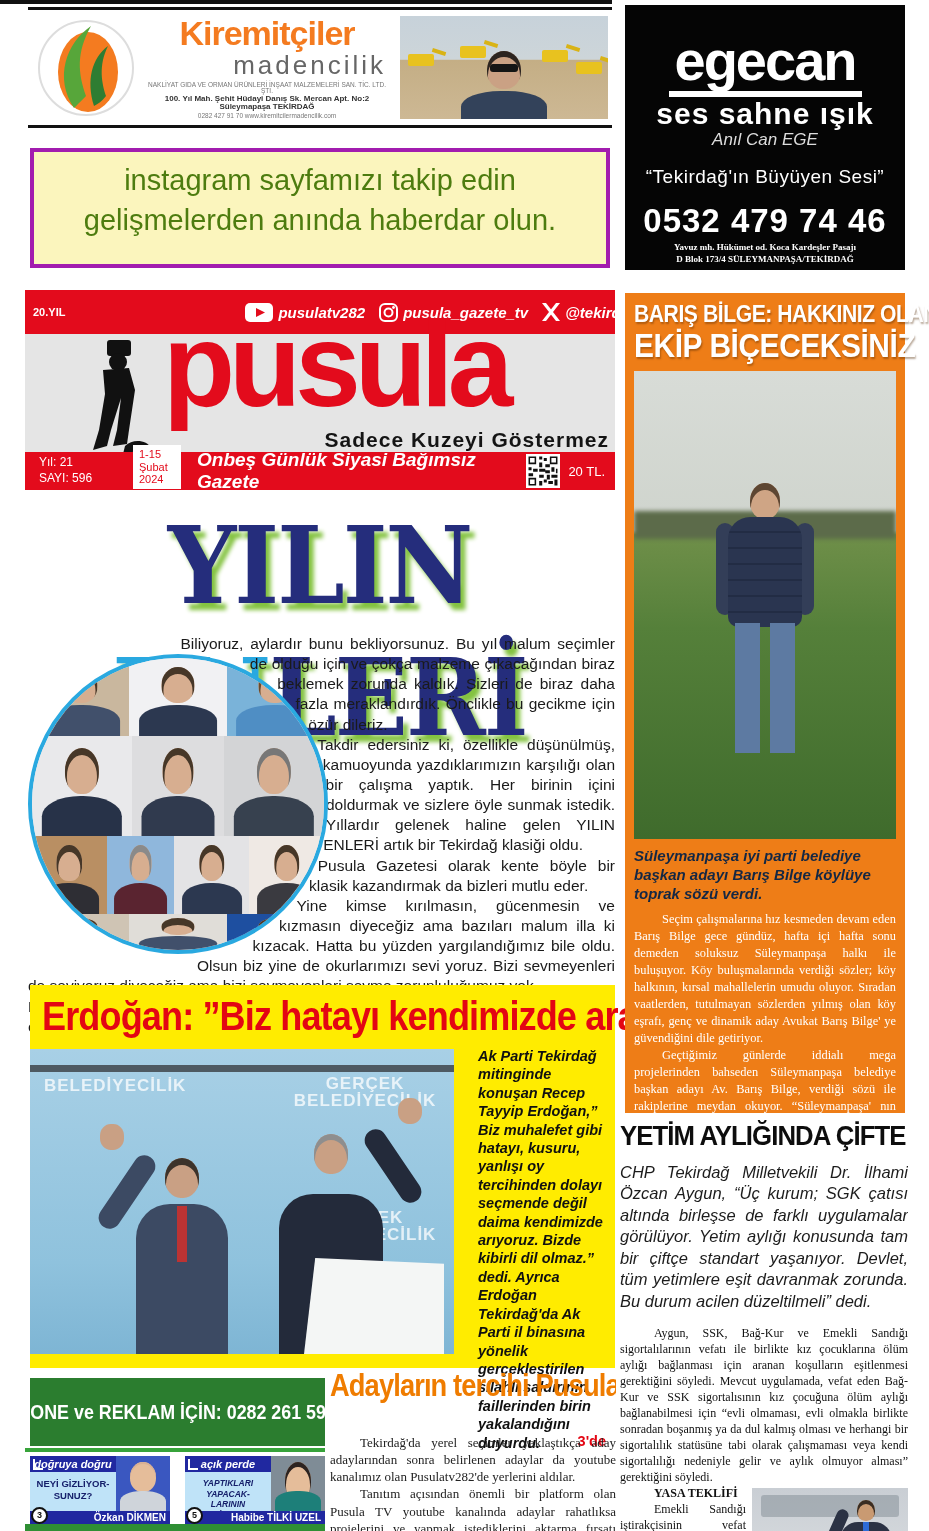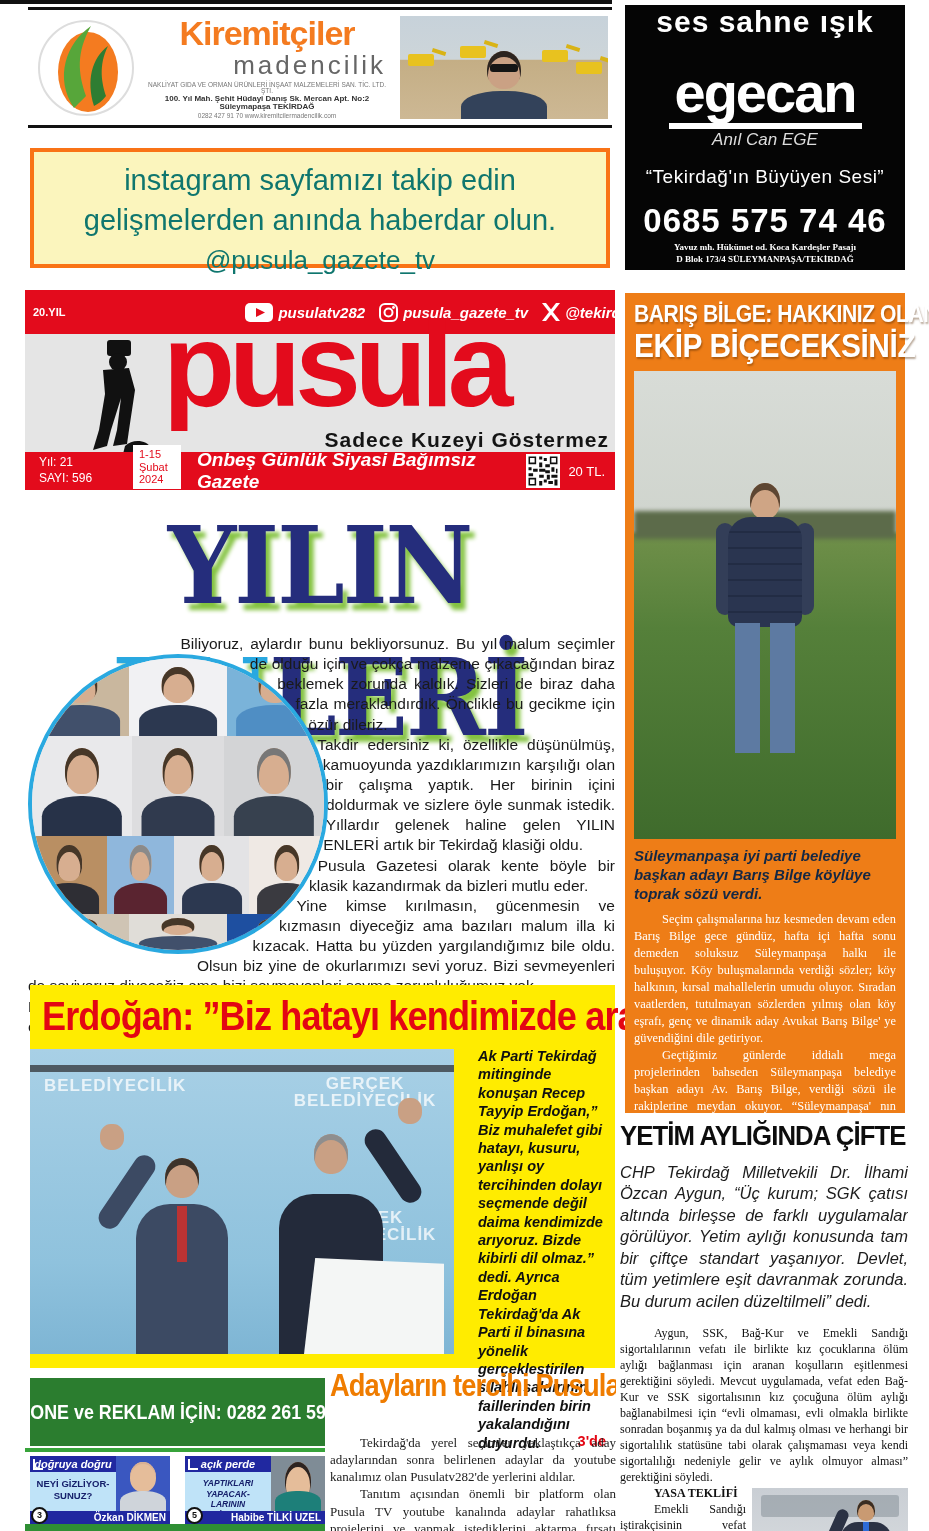--- a/index.html
+++ b/index.html
@@ -36,22 +36,22 @@
   #egecan{left:625px;top:5px;width:280px;height:265px;background:#050505;color:#fff;text-align:center;}
   #eg-brand{font-size:56px;font-weight:bold;letter-spacing:-2px;line-height:1;margin-top:28px;
             border-bottom:6px solid #fff;display:inline-block;padding:0 6px 2px 6px;}
   #eg-sub{font-size:30px;font-weight:bold;letter-spacing:1px;margin-top:2px;line-height:1;}
   #eg-person{font-size:17px;color:#ddd;font-style:italic;font-weight:300;margin-top:1px;}
   #eg-slogan{font-size:19px;margin-top:16px;letter-spacing:.5px;}
   #eg-phone{font-size:33px;font-weight:bold;margin-top:14px;letter-spacing:1px;}
   .eg-addr{font-size:9px;font-weight:bold;margin-top:2px;font-family:"Liberation Serif",serif;}
 
   
-  #insta{left:30px;top:148px;width:580px;height:120px;background:#fbf5bd;border:4px solid #f97316;
-         box-sizing:border-box;text-align:center;color:#0f766e;}
+  #insta{left:30px;top:148px;width:580px;height:120px;background:#fbf5bd;border:4px solid #a21caf;
+         box-sizing:border-box;text-align:center;color:#4d7c0f;}
   .insta-line{font-size:29px;margin-top:6px;line-height:1.25;}
   #insta-handle{font-size:26px;margin-top:6px;}
 
   
   #masthead{left:25px;top:290px;width:590px;height:200px;background:#fff;}
   #mast-top{position:absolute;left:0;top:0;width:100%;height:44px;background:#e30b1c;display:flex;align-items:center;}
   #year-badge{color:#fff;font-weight:bold;font-size:11px;margin-left:2px;}
   .soc{display:flex;align-items:center;color:#fff;font-weight:bold;font-style:italic;font-size:15px;margin-left:14px;}
   .soc svg{margin-right:5px;}
   #mast-mid{position:absolute;left:0;top:44px;width:100%;height:118px;background:#e5e5e5;overflow:visible;}
@@ -202,33 +202,32 @@
       <div class="digger" style="right:6px;top:46px;"></div>
       <div id="kir-man">
         <i class="hd"></i>
           <i class="gl"></i>
           <i class="bd"></i>
       </div>
     </div>
   </div>
 
   <div id="egecan" class="abs">
+    <div id="eg-brand">egecan</div>
     <div id="eg-sub">ses sahne ışık</div>
-    <div id="eg-brand">egecan</div>
     <div id="eg-person">Anıl Can EGE</div>
     <div id="eg-slogan">“Tekirdağ'ın Büyüyen Sesi”</div>
-    <div id="eg-phone">0685 575 74 46</div>
+    <div id="eg-phone">0532 479 74 46</div>
     <div class="eg-addr">Yavuz mh. Hükümet od. Koca Kardeşler Pasajı</div>
     <div class="eg-addr">D Blok 173/4 SÜLEYMANPAŞA/TEKİRDAĞ</div>
   </div>
 
   <div id="insta" class="abs">
     <div class="insta-line" style="margin-top:10px;">instagram sayfamızı takip edin</div>
     <div class="insta-line" style="margin-top:4px;">gelişmelerden anında haberdar olun.</div>
-    <div id="insta-handle">@pusula_gazete_tv</div>
   </div>
 
   <div id="masthead" class="abs">
     <div id="mast-top">
       <svg width="34" height="40" viewBox="0 0 34 40" style="margin-left:6px;">
         <path d="M17 2 C28 2 33 12 33 22 C33 32 26 39 16 39 C7 39 1 32 1 22 C1 12 4 5 10 3 Z" fill="#16325c"></path>
         <circle cx="17" cy="23" r="12" fill="#fff"></circle>
         <circle cx="17" cy="23" r="8.5" fill="#f5a623"></circle>
         <circle cx="17" cy="23" r="4" fill="#111"></circle>
         <circle cx="7" cy="8" r="2.5" fill="#9db7d8"></circle>

